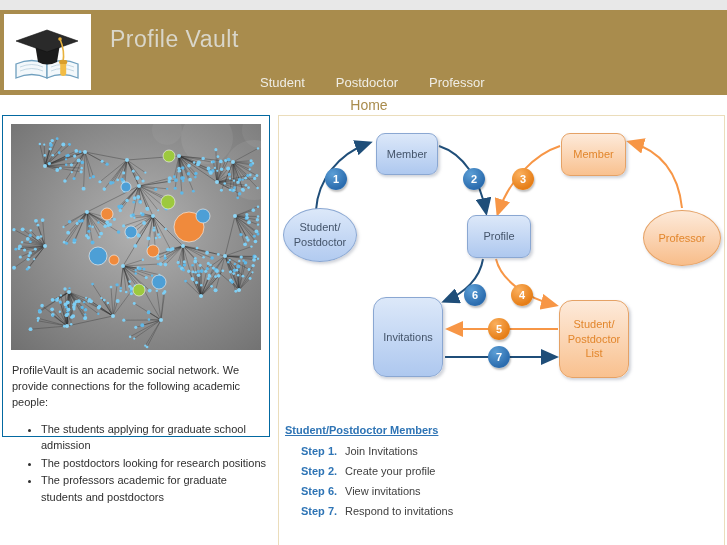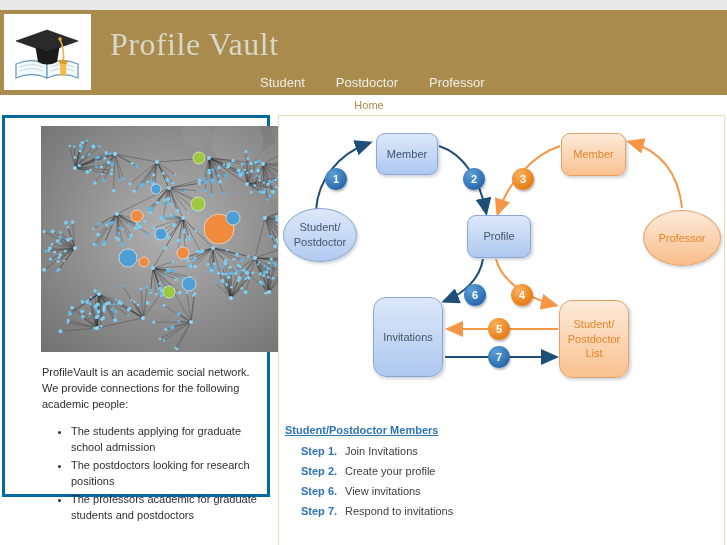--- a/index.html
+++ b/index.html
@@ -12,34 +12,34 @@
   
   .top-strip { height: 10px; background: #e8e8e8; }
   
   .header { height: 85px; background: #a98c4d; position: relative; }
   .logo-box {
     position: absolute; left: 4px; top: 4px; width: 87px; height: 76px;
     background: #ffffff; display: flex; align-items: center; justify-content: center;
   }
   .site-title {
     position: absolute; left: 110px; top: 16px;
-    font-size: 32px; font-weight: 400; color: #d9d6ca; letter-spacing: 0.5px; font-family: Liberation Serif, serif;
+    font-size: 23px; font-weight: 400; color: #d9d6ca; letter-spacing: 0.5px;
   }
   .nav { position: absolute; left: 260px; bottom: 5px; display: flex; gap: 31px; }
   .nav-item { font-size: 13px; color: #efede5; cursor: pointer; }
   
   .breadcrumb-bar {
     height: 20px; background: #ffffff; display: flex;
     align-items: center; justify-content: center;
   }
-  .breadcrumb-bar a { font-size: 11px; color: #a98c4d; text-decoration: none; cursor: pointer; margin-left: 11px; }
+  .breadcrumb-bar a { font-size: 14px; color: #a98c4d; text-decoration: none; cursor: pointer; margin-left: 11px; }
   
   .left-panel {
-    position: absolute; left: 2px; top: 115px; width: 268px; height: 382px;
-    border: 3px solid #0369a1; background: #fff; padding-left: 28px;
+    position: absolute; left: 2px; top: 115px; width: 268px; height: 322px;
+    border: 1px solid #0369a1; background: #fff;
   }
   .right-panel {
     position: absolute; left: 278px; top: 115px; width: 447px; height: 500px;
     border: 1px solid #ebddbb; background: #fff;
   }
   .net-img { display: block; margin: 8px; width: 250px; height: 226px; }
   .intro-text { padding: 5px 9px 0 9px; font-size: 11px; line-height: 1.45; color: #2f2f2f; }
   .intro-bullets { margin: 10px 0 0 38px; font-size: 11px; line-height: 1.5; color: #2f2f2f; }
   .intro-bullets li { margin-bottom: 1px; }
   .cta-line { margin-top: 25px; padding: 0 9px; font-size: 11px; font-weight: bold; color: #111; }

